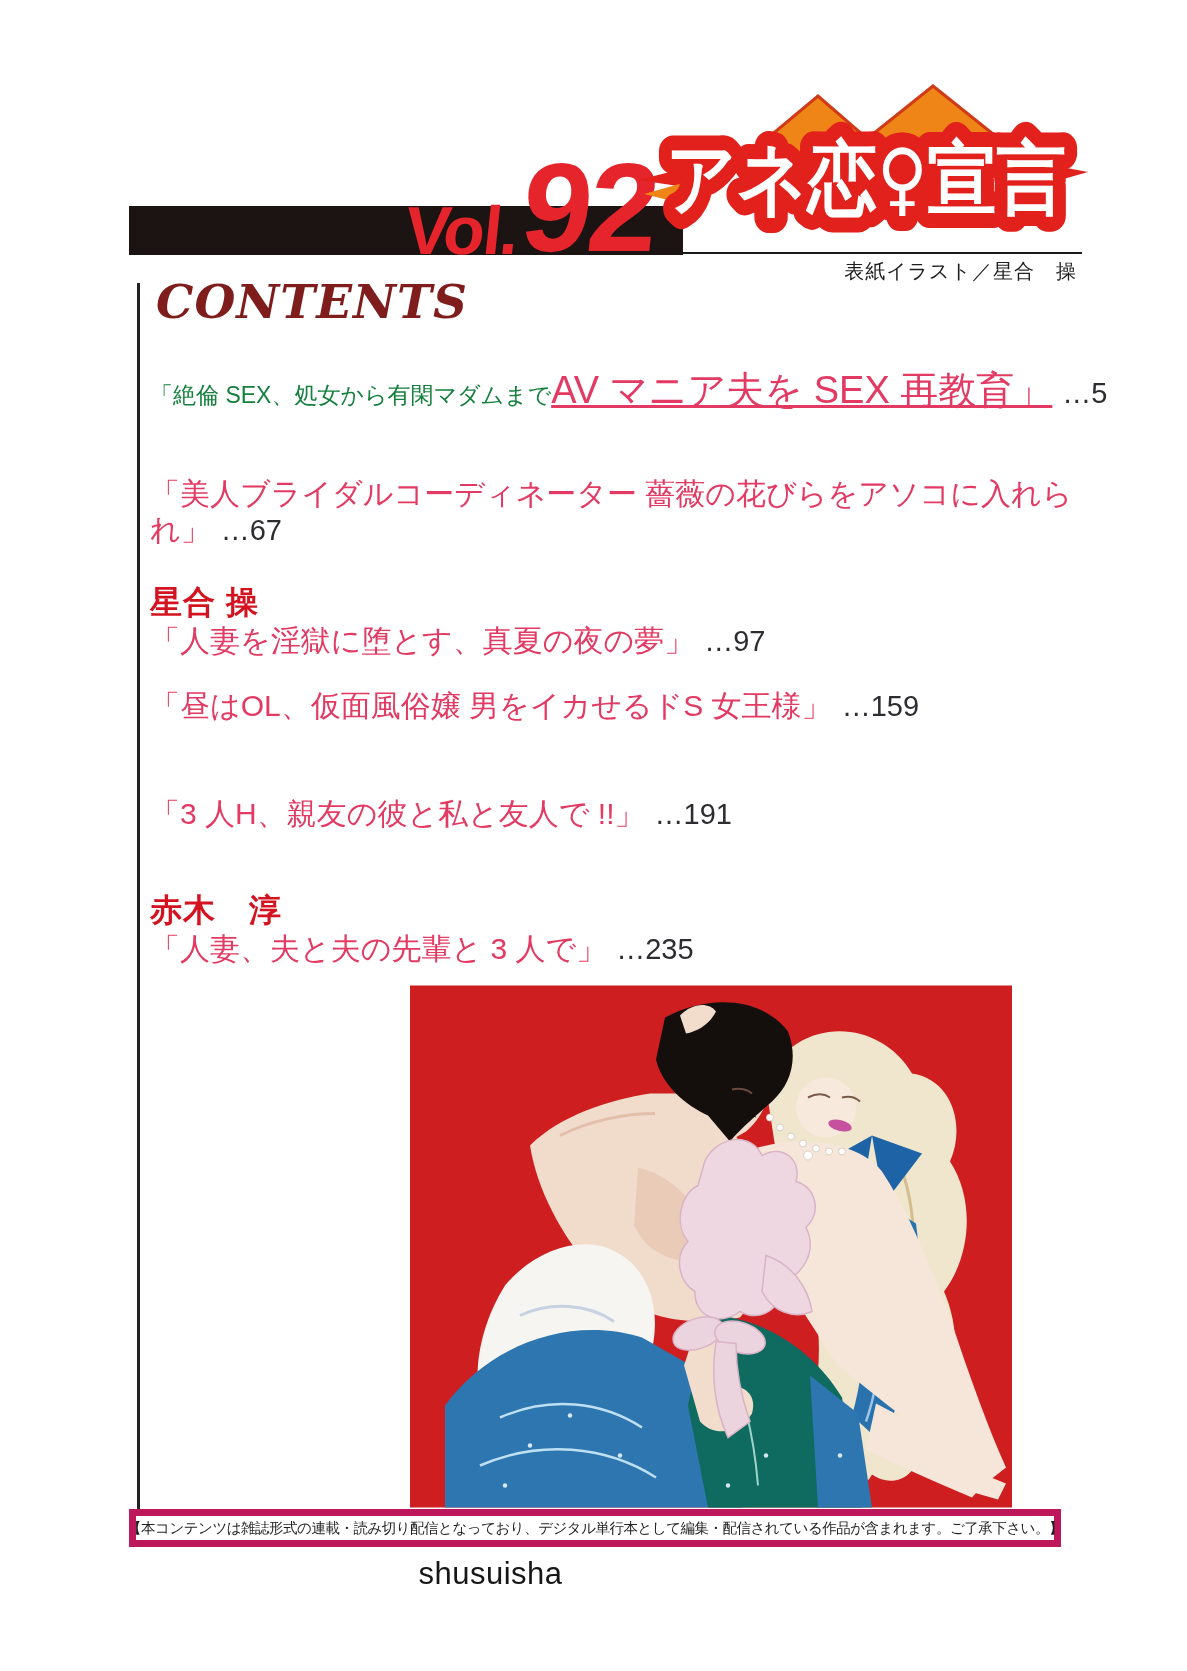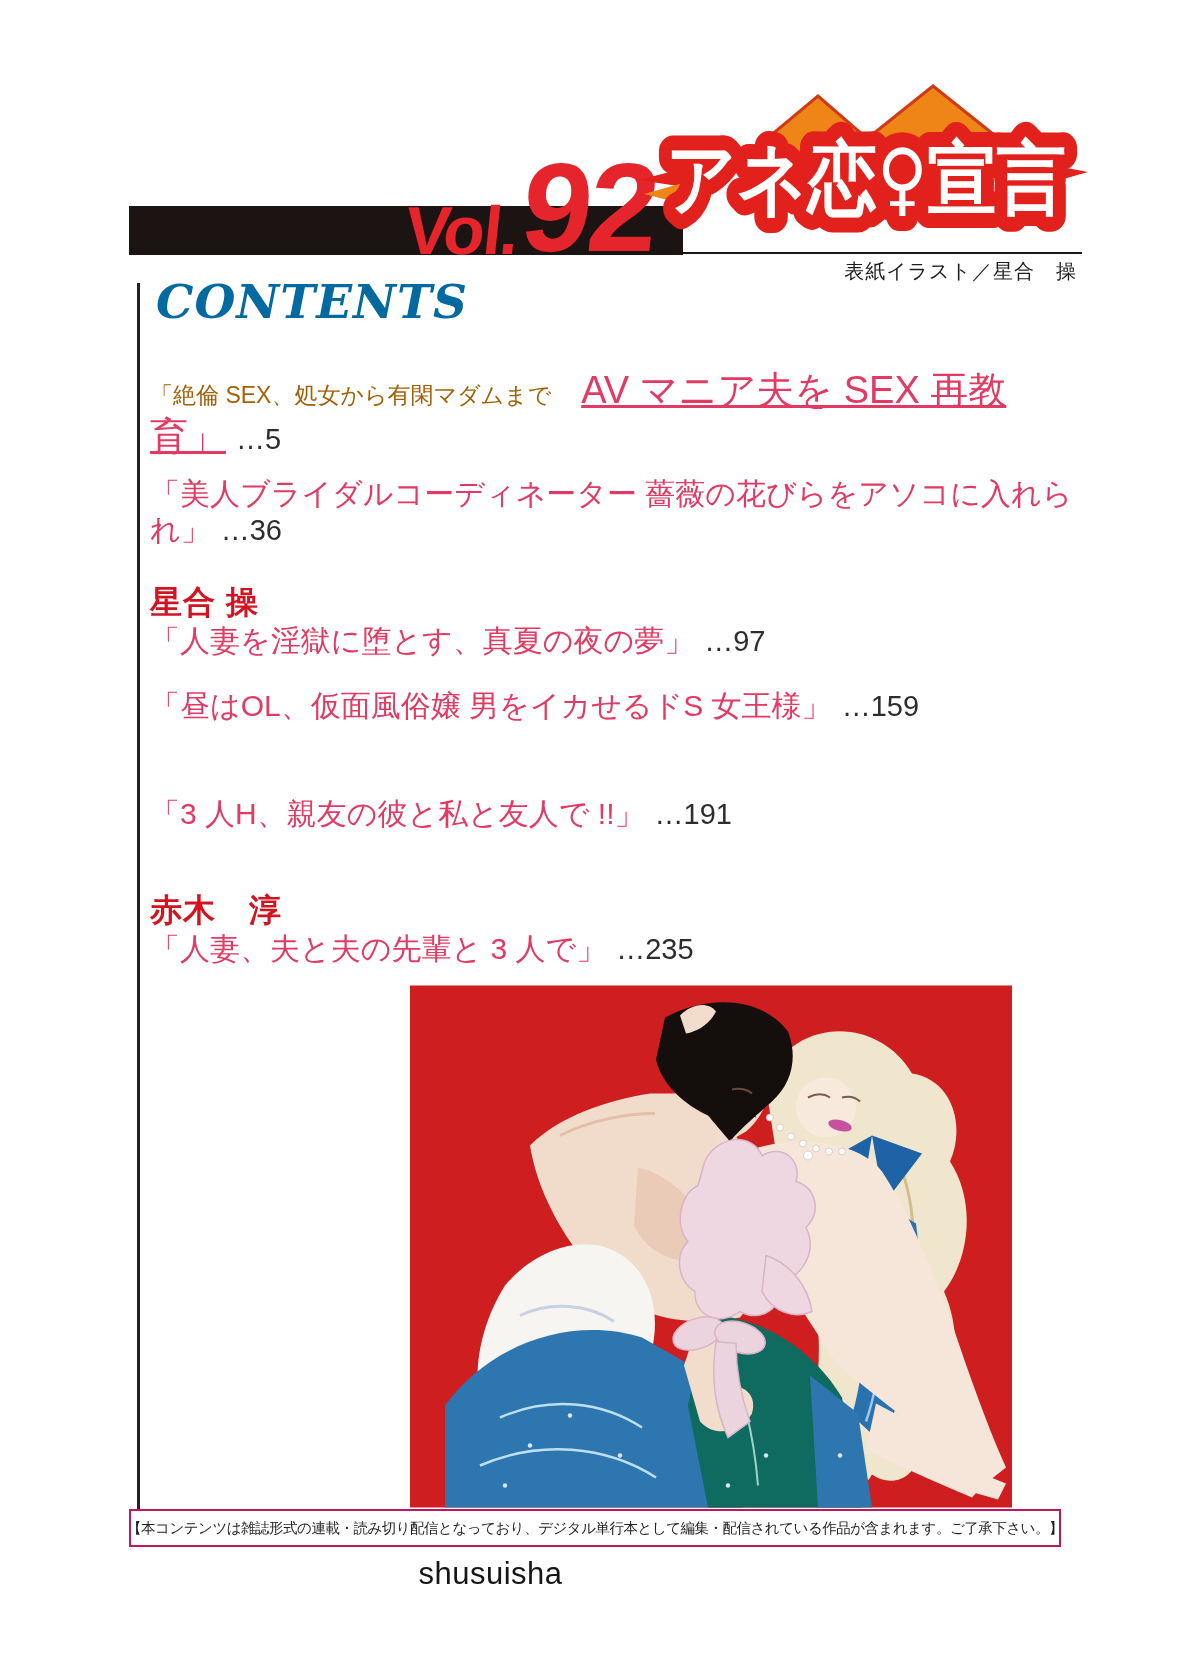--- a/index.html
+++ b/index.html
@@ -26,50 +26,50 @@
   .header-rule{left:683px;top:252px;width:399px;height:2px;background:#1a1a1a;}
   .cover-credit{
     left:683px;top:258px;width:394px;text-align:right;
     font-size:20px;color:#1d1d1d;letter-spacing:1px;
   }
 
   
   .contents-heading{
     left:156px;top:278px;font-size:47px;line-height:1;
     font-family:"DejaVu Serif","Liberation Serif",serif;
-    font-style:italic;font-weight:bold;color:#0369a1;letter-spacing:1px;
+    font-style:italic;font-weight:bold;color:#7f1d1d;letter-spacing:1px;
   }
   .side-rule{left:137px;top:283px;width:3px;height:1226px;background:#222222;}
 
   .toc-entry{left:150px;width:960px;}
   .toc-author{
     font-size:32px;line-height:1.15;font-weight:bold;color:#d31420;letter-spacing:1px;
   }
   .toc-title-row{margin-top:2px;font-size:30px;line-height:1.2;font-weight:500;}
   .toc-entry.first .toc-title-row{margin-top:8px;}
-  .title-prefix{font-size:23px;color:#a16207;margin-right:30px;}
+  .title-prefix{font-size:23px;color:#15803d;}
   .title-prefix:empty{display:none;}
   .title-main{color:#e23a62;}
   .toc-entry.first .title-main{font-size:38px;text-decoration:underline;}
   .toc-page{color:#2d2d31;font-size:29px;margin-left:10px;font-weight:400;}
 
   .entry-0{top:360px;}
   .entry-1{top:474px;}
   .entry-2{top:584px;}
   .entry-3{top:686px;}
   .entry-4{top:794px;}
   .entry-5{top:892px;}
 
   
   .illustration{left:410px;top:985px;width:602px;height:523px;}
 
   
   .footer-box{
     left:129px;top:1509px;width:932px;height:38px;box-sizing:border-box;
-    border:2px solid #be185d;background:#ffffff;
+    border:7px solid #be185d;background:#ffffff;
     display:flex;align-items:center;justify-content:center;
   }
   .footer-notice{font-size:14.5px;letter-spacing:-0.5px;color:#1f1f1f;white-space:nowrap;}
   .publisher{
     left:0;top:1556px;width:981px;text-align:center;
     font-size:31px;color:#161616;letter-spacing:0.5px;
   }
 </style>
 </head>
 <body>
@@ -100,21 +100,21 @@
   <div class="abs side-rule"></div>
 
   <div class="abs toc-entry entry-0 first">
     <div class="toc-title-row">
       <span class="title-prefix">「絶倫 SEX、処女から有閑マダムまで</span><span class="title-main">AV マニア夫を SEX 再教育」</span><span class="toc-page">…5</span>
     </div>
   </div>
 
   <div class="abs toc-entry entry-1">
     <div class="toc-title-row">
-      <span class="title-main">「美人ブライダルコーディネーター 薔薇の花びらをアソコに入れられ」</span><span class="toc-page">…36</span>
+      <span class="title-main">「美人ブライダルコーディネーター 薔薇の花びらをアソコに入れられ」</span><span class="toc-page">…67</span>
     </div>
   </div>
 
   <div class="abs toc-entry entry-2">
     <div class="toc-author">星合 操</div>
     <div class="toc-title-row">
       <span class="title-main">「人妻を淫獄に堕とす、真夏の夜の夢」</span><span class="toc-page">…97</span>
     </div>
   </div>
 

